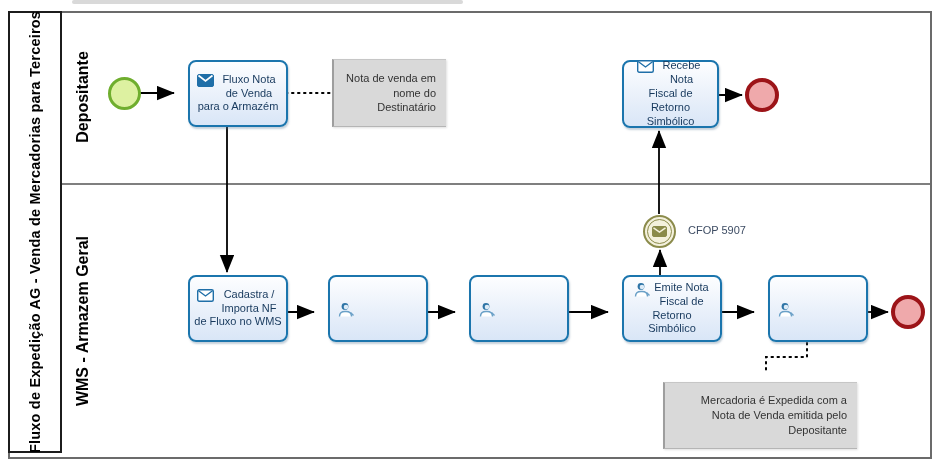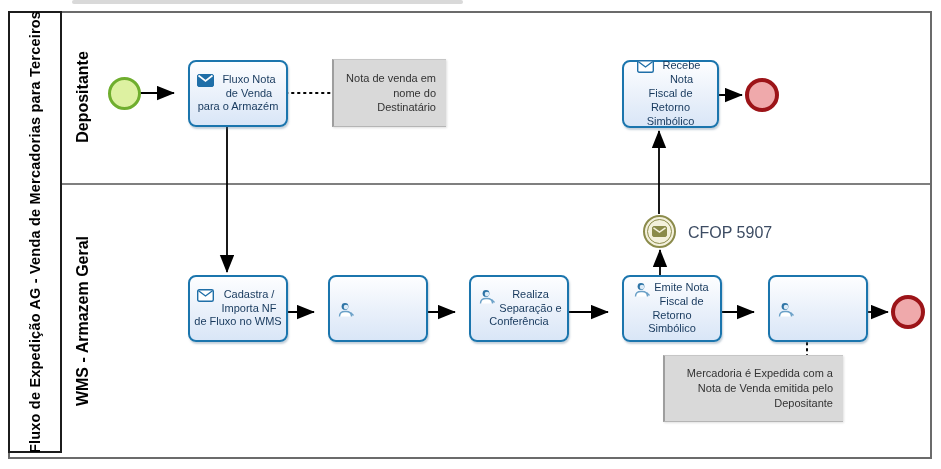--- a/index.html
+++ b/index.html
@@ -46,30 +46,30 @@
     background:#efa9ab; border:4px solid #9c1418; }
   #end-event-2  { left:891px; top:295px; width:34px; height:34px;
     background:#efa9ab; border:4px solid #9c1418; }
   #message-event { left:643px; top:215px; width:33px; height:33px;
     border:2px solid #8b8b4b; background:#f4f1dd;
     display:flex; align-items:center; justify-content:center; }
   #message-event .inner-ring { width:25px; height:25px; border:1.5px solid #8b8b4b;
     border-radius:50%; box-sizing:border-box;
     display:flex; align-items:center; justify-content:center; }
   .event-label { position:absolute; left:688px; top:224px;
-    font-size:16px; color:#3d4c63; white-space:nowrap; }
+    font-size:11px; color:#3d4c63; white-space:nowrap; }
 
   
   .annotation { position:absolute; box-sizing:border-box; background:#d9d9d9;
     border-left:2px solid #9e9e9e; border-top:1px solid #c6c6c6; border-bottom:1px solid #b5b5b5;
     color:#333; font-size:11px; line-height:1.35; text-align:right;
     display:flex; align-items:center; justify-content:center; padding:3px 10px;
     box-shadow:1px 1px 2px rgba(0,0,0,.12); }
   #annotation-1 { left:332px; top:59px;  width:114px; height:68px; }
-  #annotation-2 { left:663px; top:355px; width:180px; height:67px; }
+  #annotation-2 { left:663px; top:382px; width:194px; height:67px; }
 
   
   #connectors { position:absolute; left:0; top:0; width:941px; height:469px;
     pointer-events:none; }
 </style>
 </head>
 <body>
 
 <div id="stage">
 
@@ -174,21 +174,21 @@
 
   <div class="task" style="left:458px;top:275px;width:100px;height:67px">
     <div class="task-inner">
       <span class="ticon">
         <svg width="18" height="15" viewBox="0 0 18 15">
           <circle cx="8" cy="4.4" r="3.4" fill="#2e74a6"></circle>
           <circle cx="9" cy="5" r="2.3" fill="#dcebf7"></circle>
           <path d="M2.5 14.5 q0-5 5.5-5 h1 q5.5 0 5.5 5" fill="#fff" stroke="#6aa0c7" stroke-width="1.4"></path>
           <path d="M13.5 10.5 l3 3" stroke="#6aa0c7" stroke-width="1.4"></path>
         </svg>
-      </span><span>Realiza Separação e Conferência</span>
+      </span>
     </div>
   </div>
 
   <div class="task tight" style="left:611px;top:275px;width:100px;height:67px">
     <div class="task-inner">
       <span class="ticon" style="margin-left:0">
         <svg width="18" height="15" viewBox="0 0 18 15">
           <circle cx="8" cy="4.4" r="3.4" fill="#2e74a6"></circle>
           <circle cx="9" cy="5" r="2.3" fill="#dcebf7"></circle>
           <path d="M2.5 14.5 q0-5 5.5-5 h1 q5.5 0 5.5 5" fill="#fff" stroke="#6aa0c7" stroke-width="1.4"></path>

